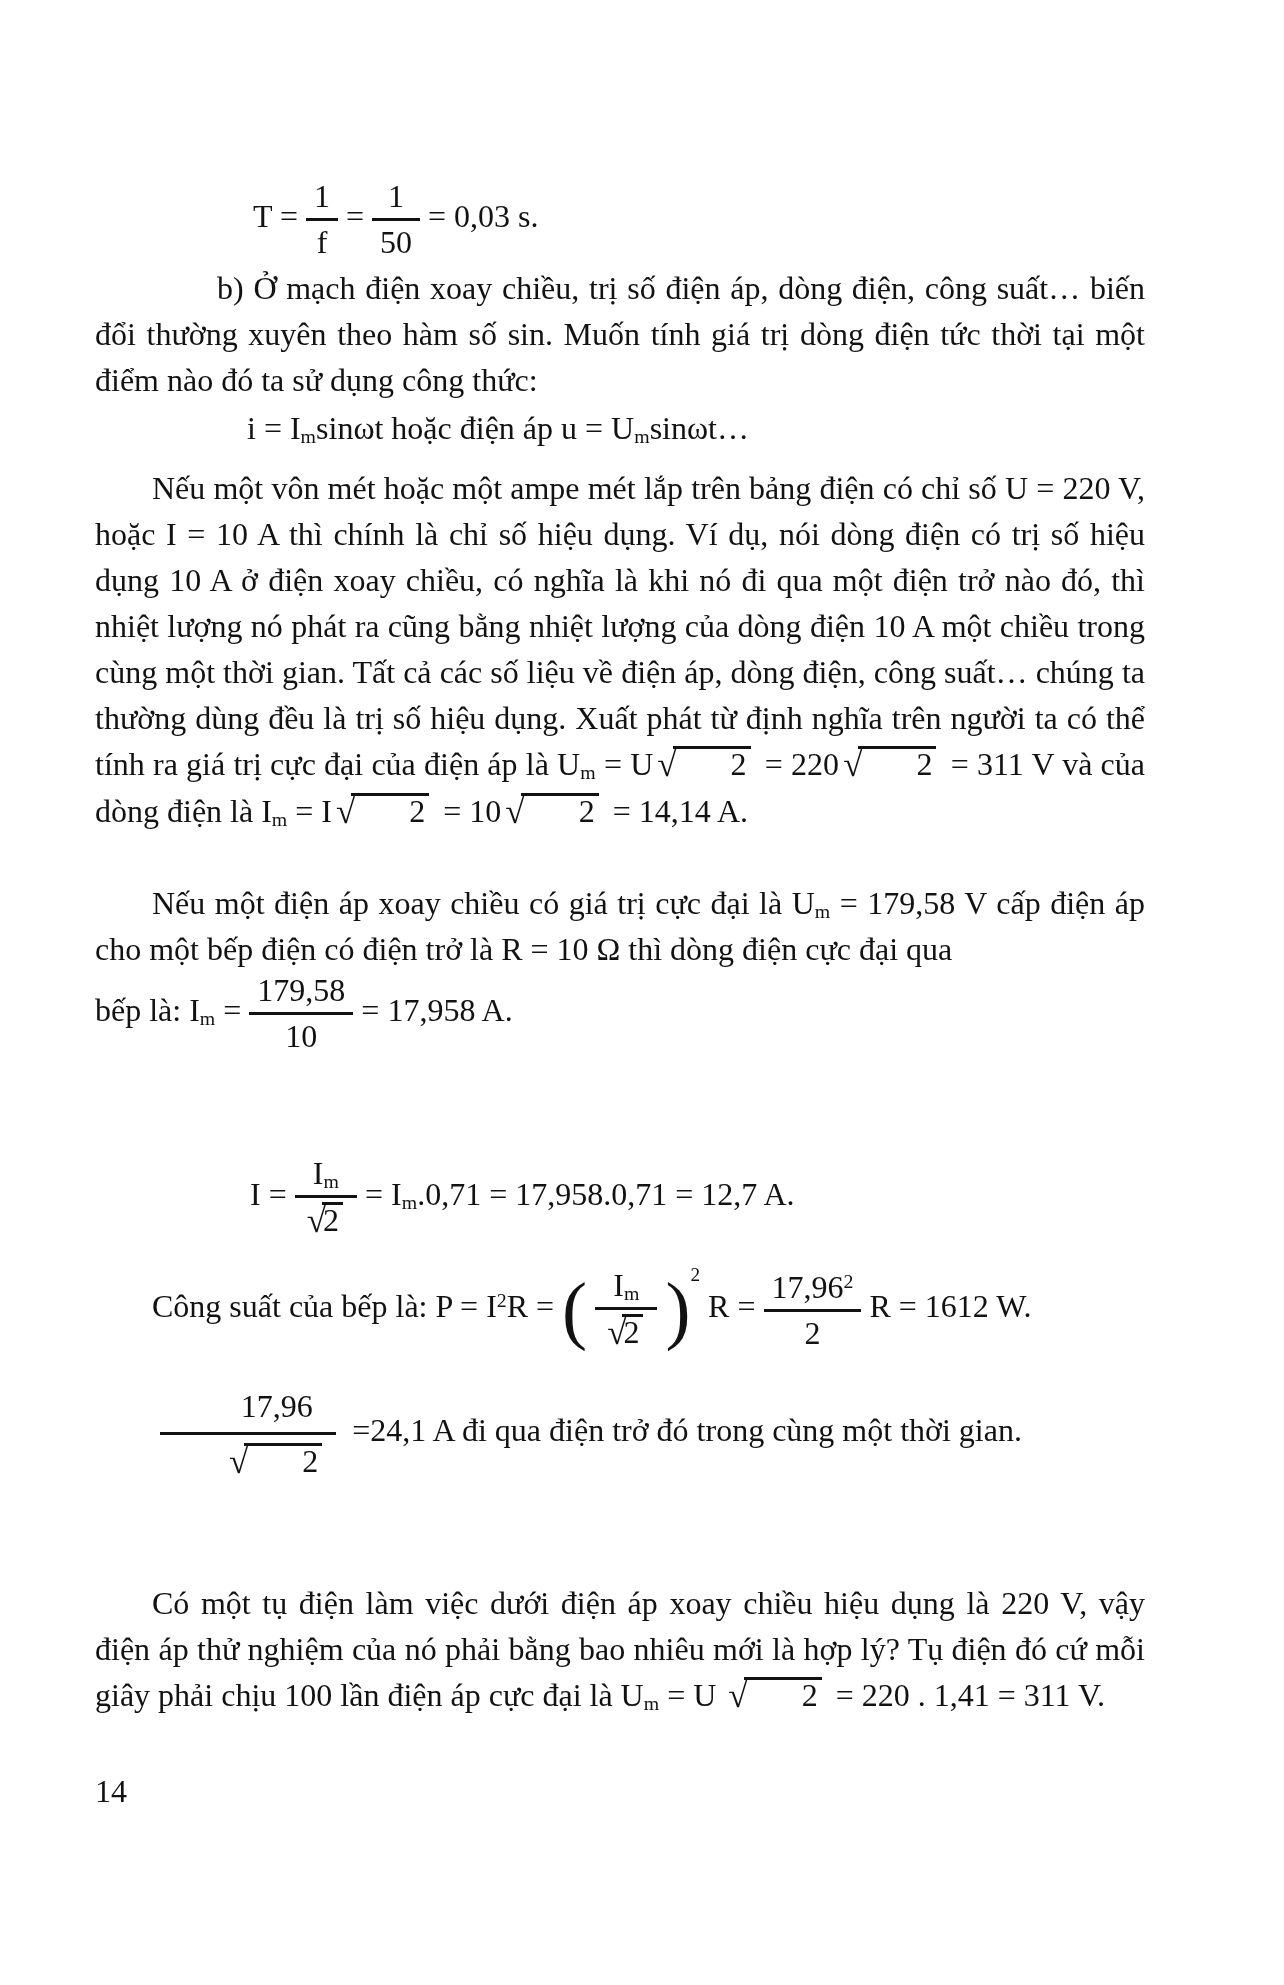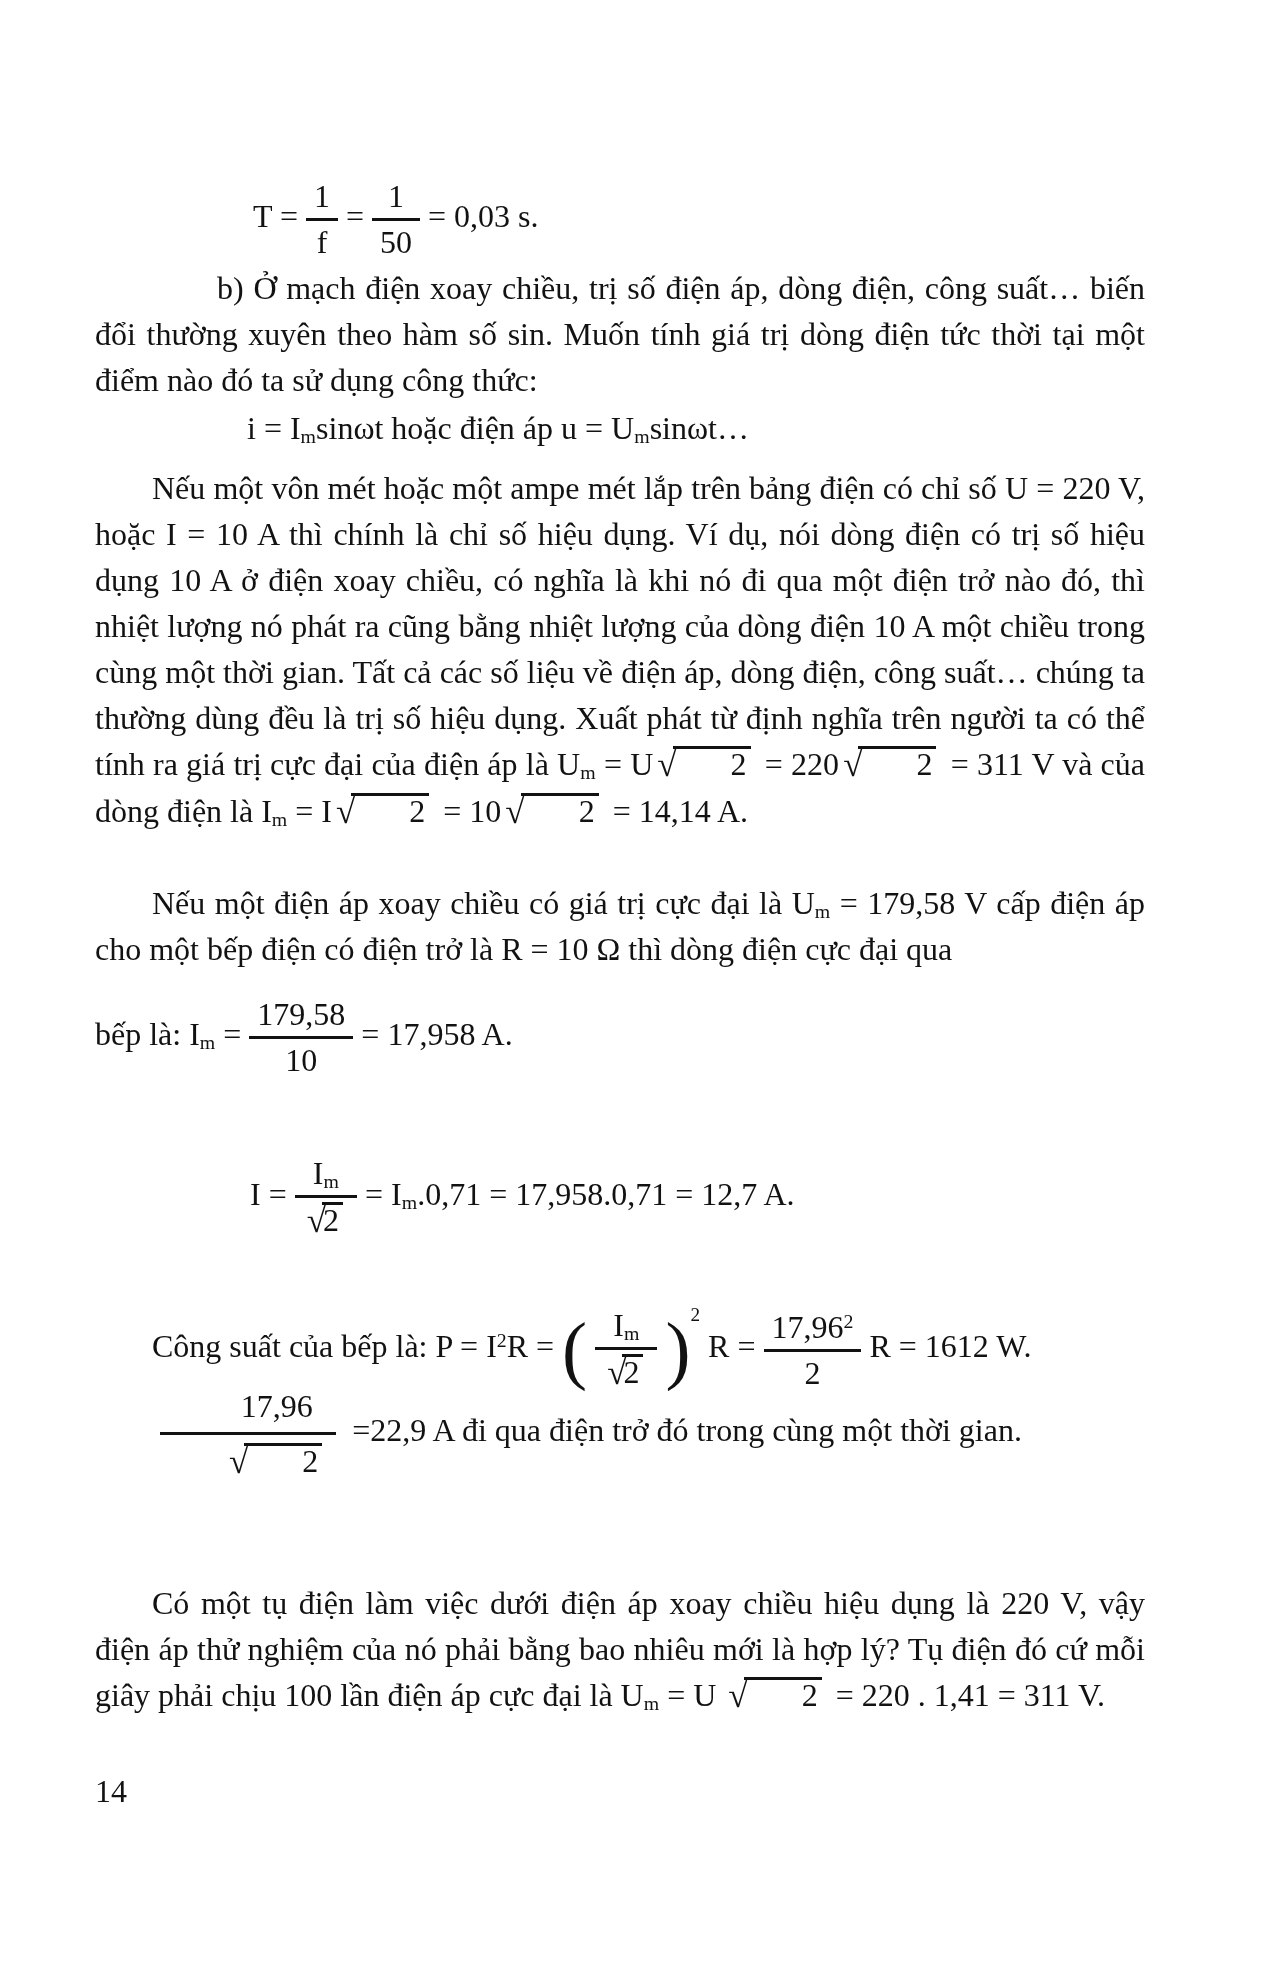--- a/index.html
+++ b/index.html
@@ -44,39 +44,39 @@
   </div>
 
   <div class="blk para indent" style="top:465px;">
     <span>Nếu một vôn mét hoặc một ampe mét lắp trên bảng điện có chỉ số U = 220 V, hoặc I = 10 A thì chính là chỉ số hiệu dụng. Ví dụ, nói dòng điện có trị số hiệu dụng 10 A ở điện xoay chiều, có nghĩa là khi nó đi qua một điện trở nào đó, thì nhiệt lượng nó phát ra cũng bằng nhiệt lượng của dòng điện 10 A một chiều trong cùng một thời gian. Tất cả các số liệu về điện áp, dòng điện, công suất… chúng ta thường dùng đều là trị số hiệu dụng. Xuất phát từ định nghĩa trên người ta có thể tính ra giá trị cực đại của điện áp là U</span><sub class="s">m</sub><span> = U</span><span class="sqrt"><span class="sign">√</span><span class="rad">2</span></span><span> = 220</span><span class="sqrt"><span class="sign">√</span><span class="rad">2</span></span><span> = 311 V và của dòng điện là I</span><sub class="s">m</sub><span> = I</span><span class="sqrt"><span class="sign">√</span><span class="rad">2</span></span><span> = 10</span><span class="sqrt"><span class="sign">√</span><span class="rad">2</span></span><span> = 14,14 A.</span>
   </div>
 
   <div class="blk" style="top:880px;">
     <div class="para indent">
       <span>Nếu một điện áp xoay chiều có giá trị cực đại là U</span><sub class="s">m</sub><span> = 179,58 V cấp điện áp cho một bếp điện có điện trở là R = 10 Ω thì dòng điện cực đại qua</span>
     </div>
-    <div class="formula" style="margin-top:24px;">
+    <div class="formula" style="margin-top:0;">
       <span>bếp là: I</span><sub class="s">m</sub><span> =</span><span class="frac"><span class="num">179,58</span><span class="den">10</span></span><span>= 17,958 A.</span>
     </div>
   </div>
 
 
   <div class="blk formula" style="top:1155px; padding-left:155px;">
     <span>I =</span><span class="frac"><span class="num"><span>I</span><sub class="s">m</sub></span><span class="den"><span class="sqrt"><span class="sign">√</span><span class="rad">2</span></span></span></span><span>= I</span><sub class="s">m</sub><span>.0,71 = 17,958.0,71 = 12,7 A.</span>
   </div>
 
-  <div class="blk formula" style="top:1267px; padding-left:57px;margin-top:40px;">
+  <div class="blk formula" style="top:1267px; padding-left:57px;">
     <span>Công suất của bếp là: P = I</span><sup class="p">2</sup><span>R =</span>
     <span class="bigp">(</span><span class="frac"><span class="num"><span>I</span><sub class="s">m</sub></span><span class="den"><span class="sqrt"><span class="sign">√</span><span class="rad">2</span></span></span></span><span class="bigp">)</span><sup class="psup">2</sup>
     <span>R =</span><span class="frac"><span class="num"><span>17,96</span><sup class="p">2</sup></span><span class="den">2</span></span><span>R = 1612 W.</span>
   </div>
 
   <div class="blk para indent" style="top:1383px;">
     <span class="frac"><span class="num">17,96</span><span class="den"><span class="sqrt"><span class="sign">√</span><span class="rad">2</span></span></span></span>
-    <span>=22,9 A đi qua điện trở đó trong cùng một thời gian.</span>
+    <span>=24,1 A đi qua điện trở đó trong cùng một thời gian.</span>
   </div>
 
   <div class="blk para indent" style="top:1580px;">
     <span>Có một tụ điện làm việc dưới điện áp xoay chiều hiệu dụng là 220 V, vậy điện áp thử nghiệm của nó phải bằng bao nhiêu mới là hợp lý? Tụ điện đó cứ mỗi giây phải chịu 100 lần điện áp cực đại là U</span><sub class="s">m</sub><span> = U </span><span class="sqrt"><span class="sign">√</span><span class="rad">2</span></span><span> = 220 . 1,41 = 311 V.</span>
   </div>
 
   <div class="pagenum">14</div>
 
 </div>
 

